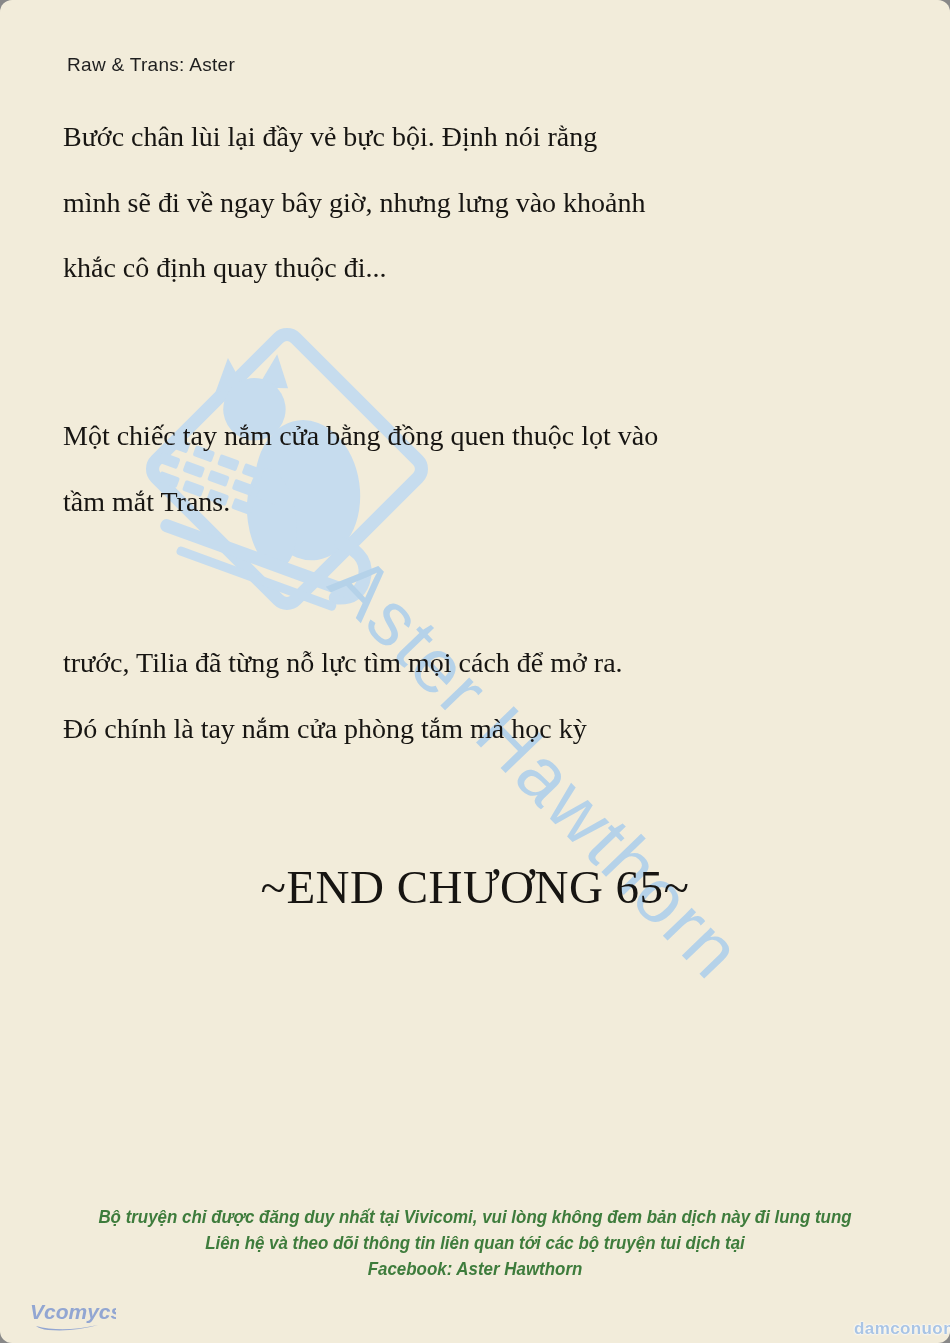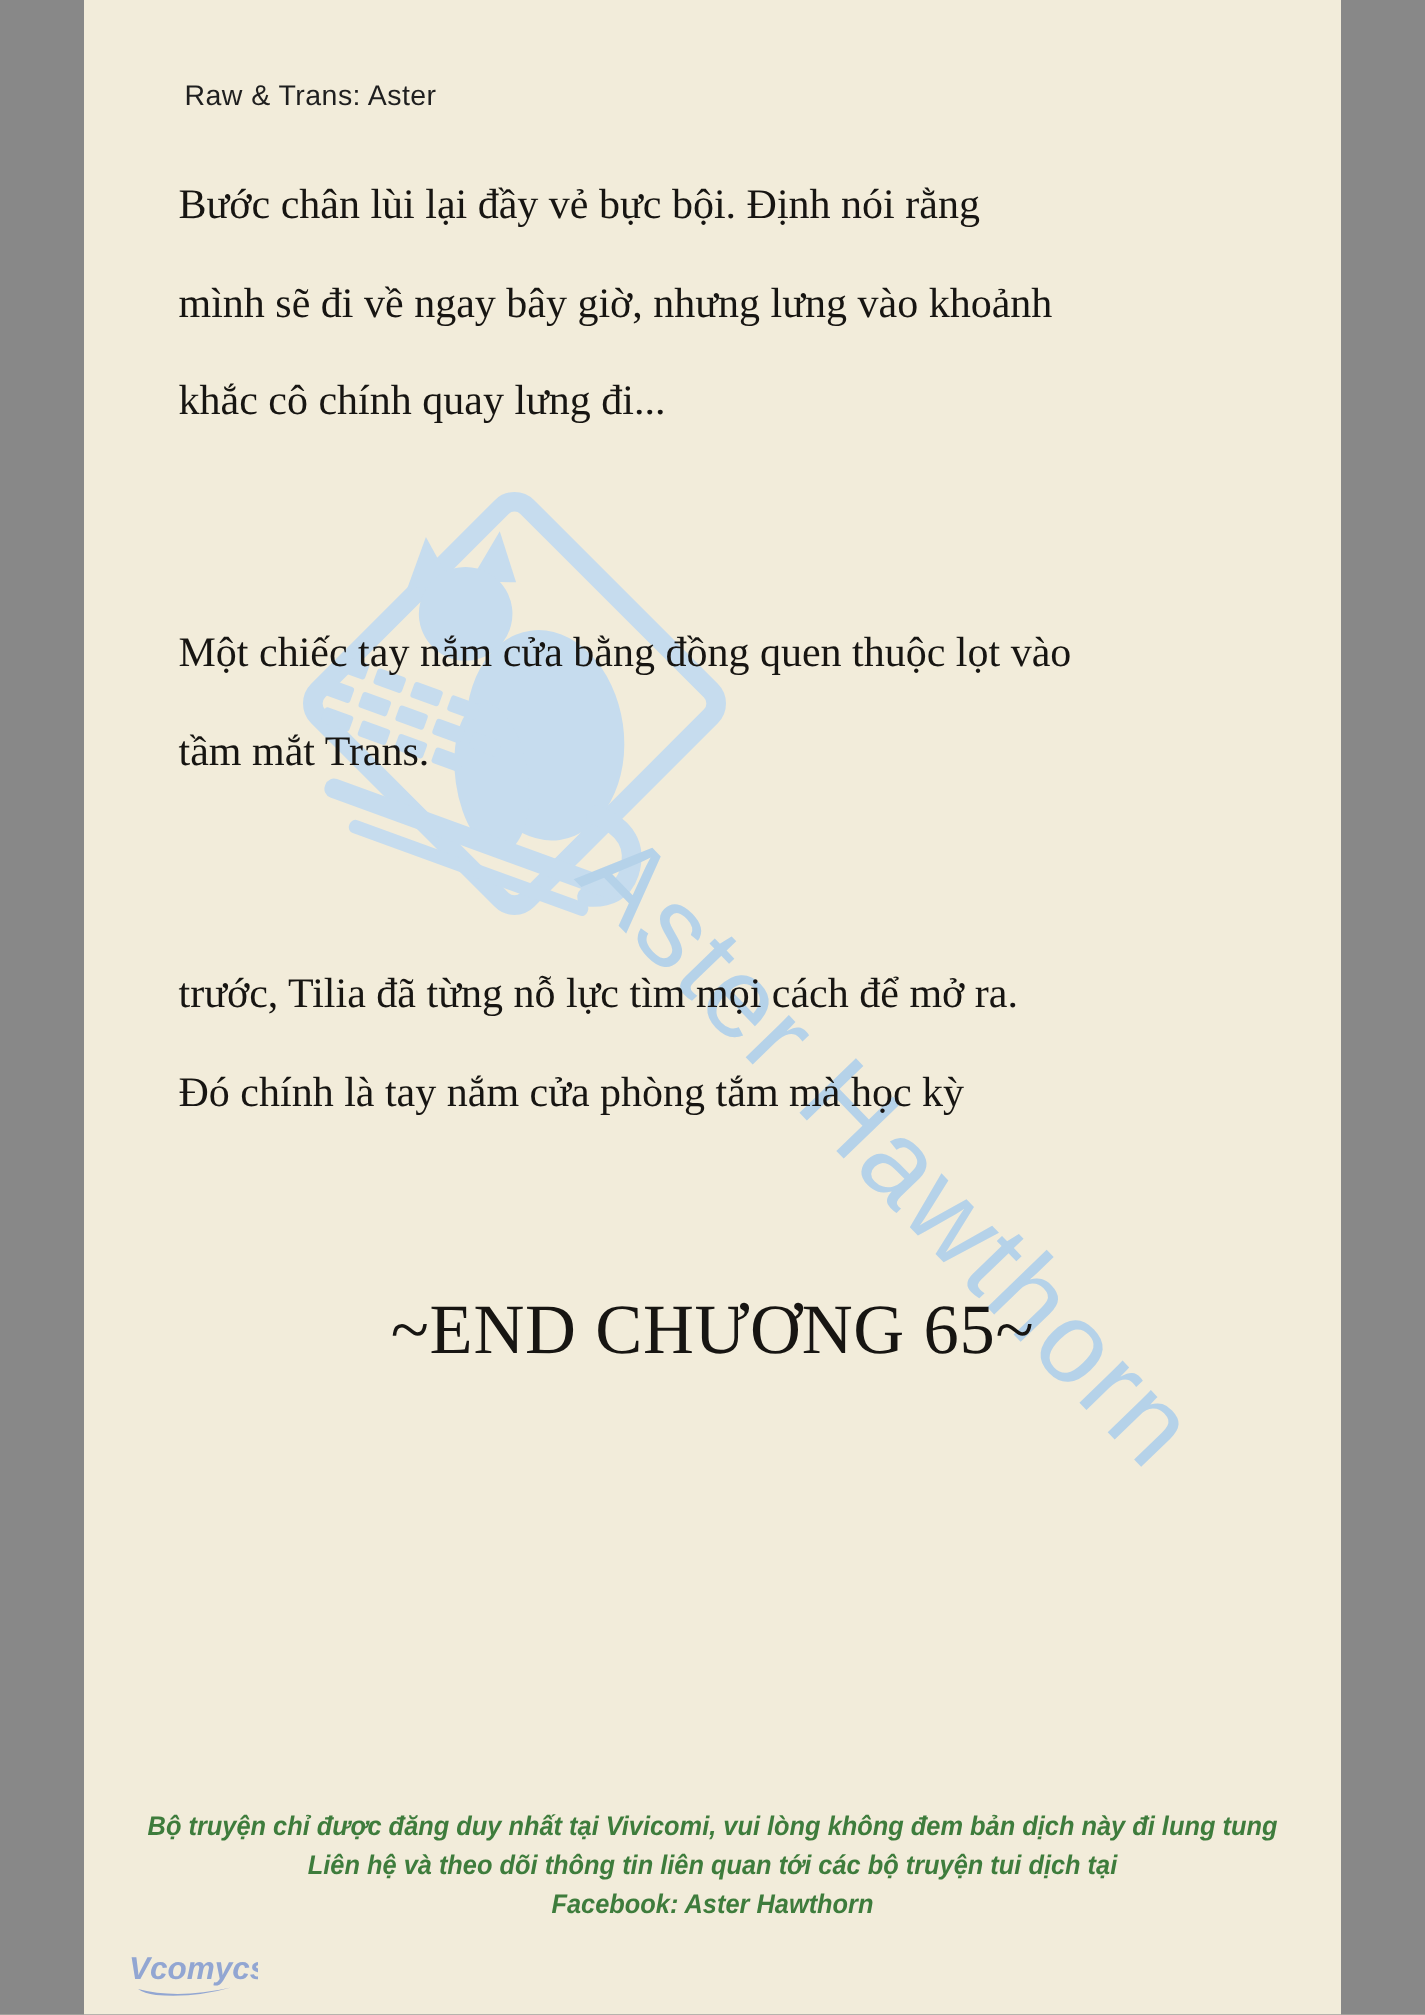--- a/index.html
+++ b/index.html
@@ -1,23 +1,24 @@
 <!DOCTYPE html>
 <html><head>
 <meta charset="utf-8">
 <style>
   html,body{margin:0;padding:0;background:#888;}
   .page{
     position:relative;
-    width:838px;height:1343px;
+    width:950px;height:1343px;
     background:#f2ecda;
     overflow:hidden;
     font-family:"Liberation Serif","DejaVu Serif",serif;
     color:#171512;
     margin:0 auto;
+    border-radius:12px;
   }
   .credit{
     position:absolute;left:67px;top:54px;
     font-family:"Liberation Sans","DejaVu Sans",sans-serif;
     font-size:19px;color:#1f1f1f;letter-spacing:.3px;
   }
   
   .wm-logo{position:absolute;left:126px;top:310px;width:322px;height:322px;z-index:0;}
   .wm-fill{fill:#c6dcee;}
   .wm-stroke{fill:none;stroke:#c6dcee;stroke-width:13;}
@@ -100,21 +101,21 @@
       <rect x="28" y="244" width="208" height="13" rx="6"></rect>
       <rect x="52" y="265" width="168" height="9" rx="4"></rect>
     </g>
   </svg>
 
   <div class="wm-text">Aster Hawthorn</div>
 
   <div class="para para-1">
     <div>Bước chân lùi lại đầy vẻ bực bội. Định nói rằng</div>
     <div>mình sẽ đi về ngay bây giờ, nhưng lưng vào khoảnh</div>
-    <div>khắc cô chính quay lưng đi...</div>
+    <div>khắc cô định quay thuộc đi...</div>
   </div>
 
   <div class="para para-2">
     <div>Một chiếc tay nắm cửa bằng đồng quen thuộc lọt vào</div>
     <div>tầm mắt Trans.</div>
   </div>
 
   <div class="para para-3">
     <div>trước, Tilia đã từng nỗ lực tìm mọi cách để mở ra.</div>
     <div>Đó chính là tay nắm cửa phòng tắm mà học kỳ</div>

